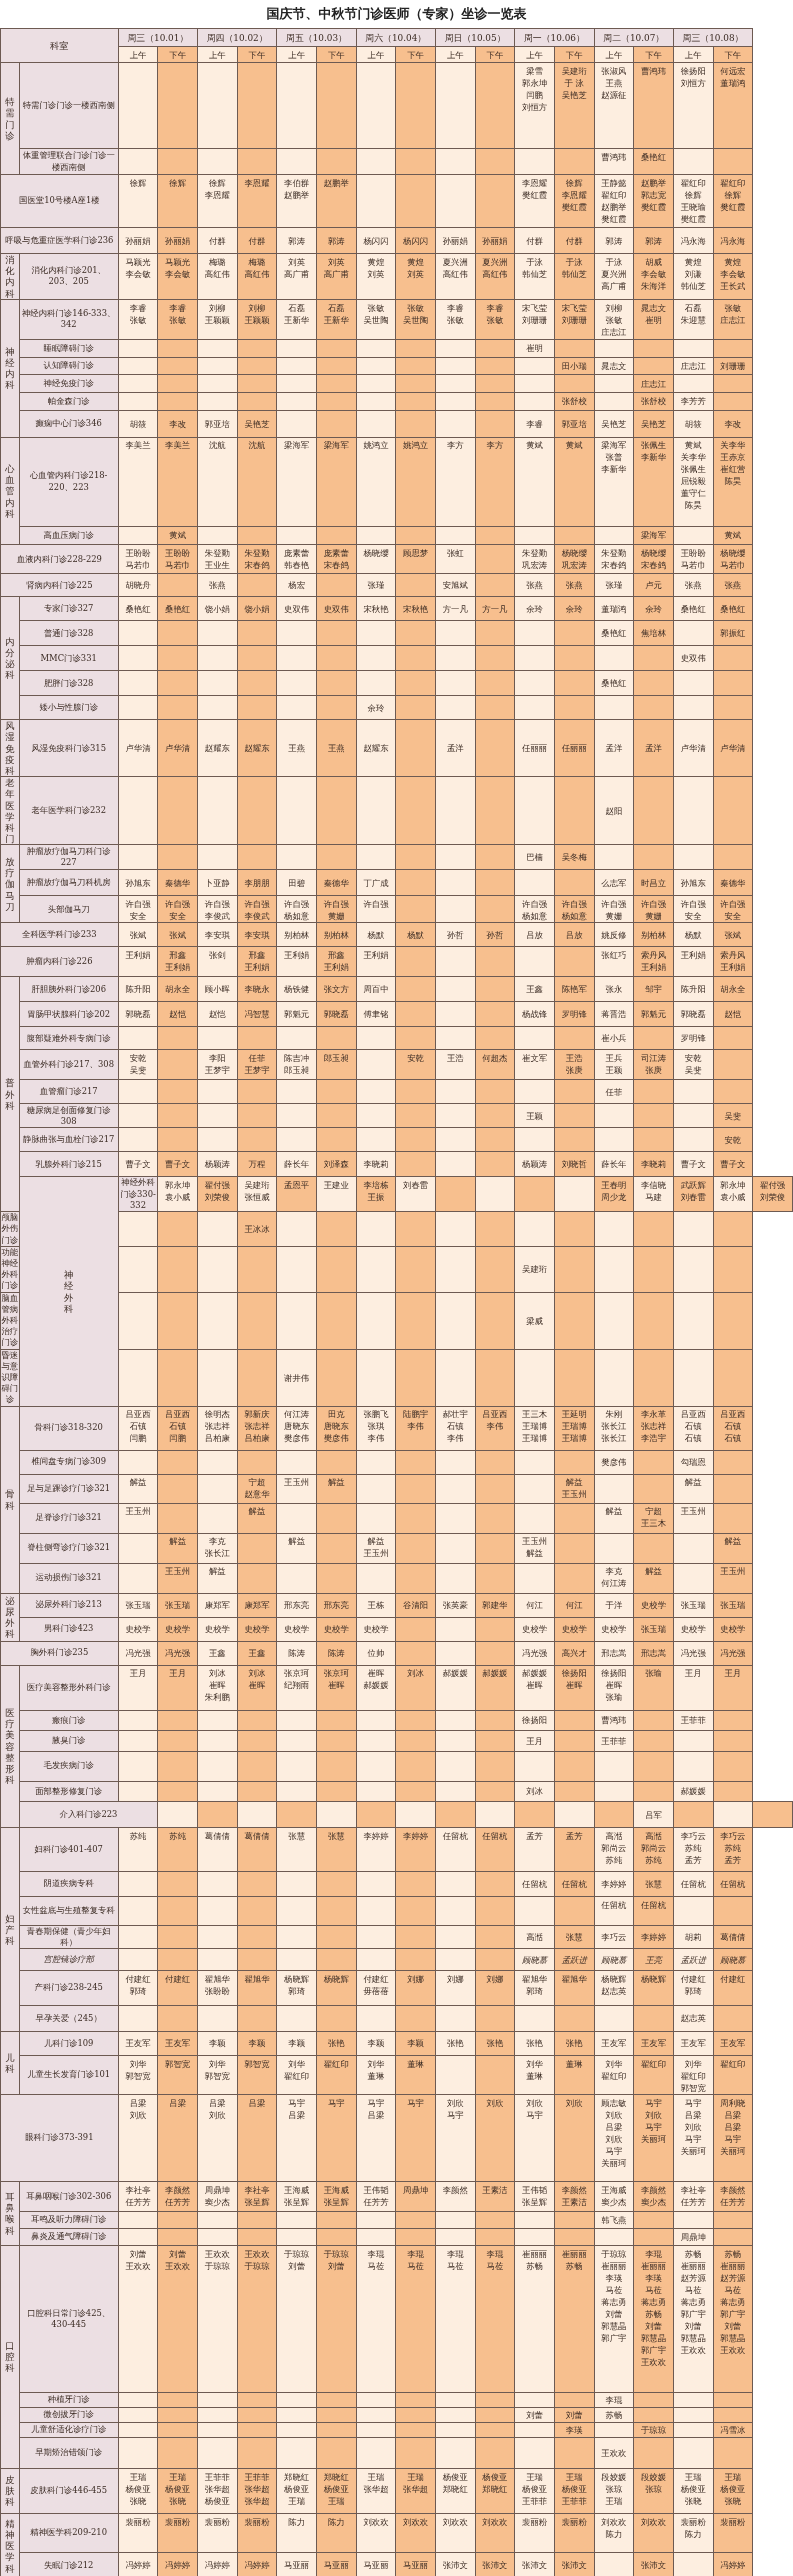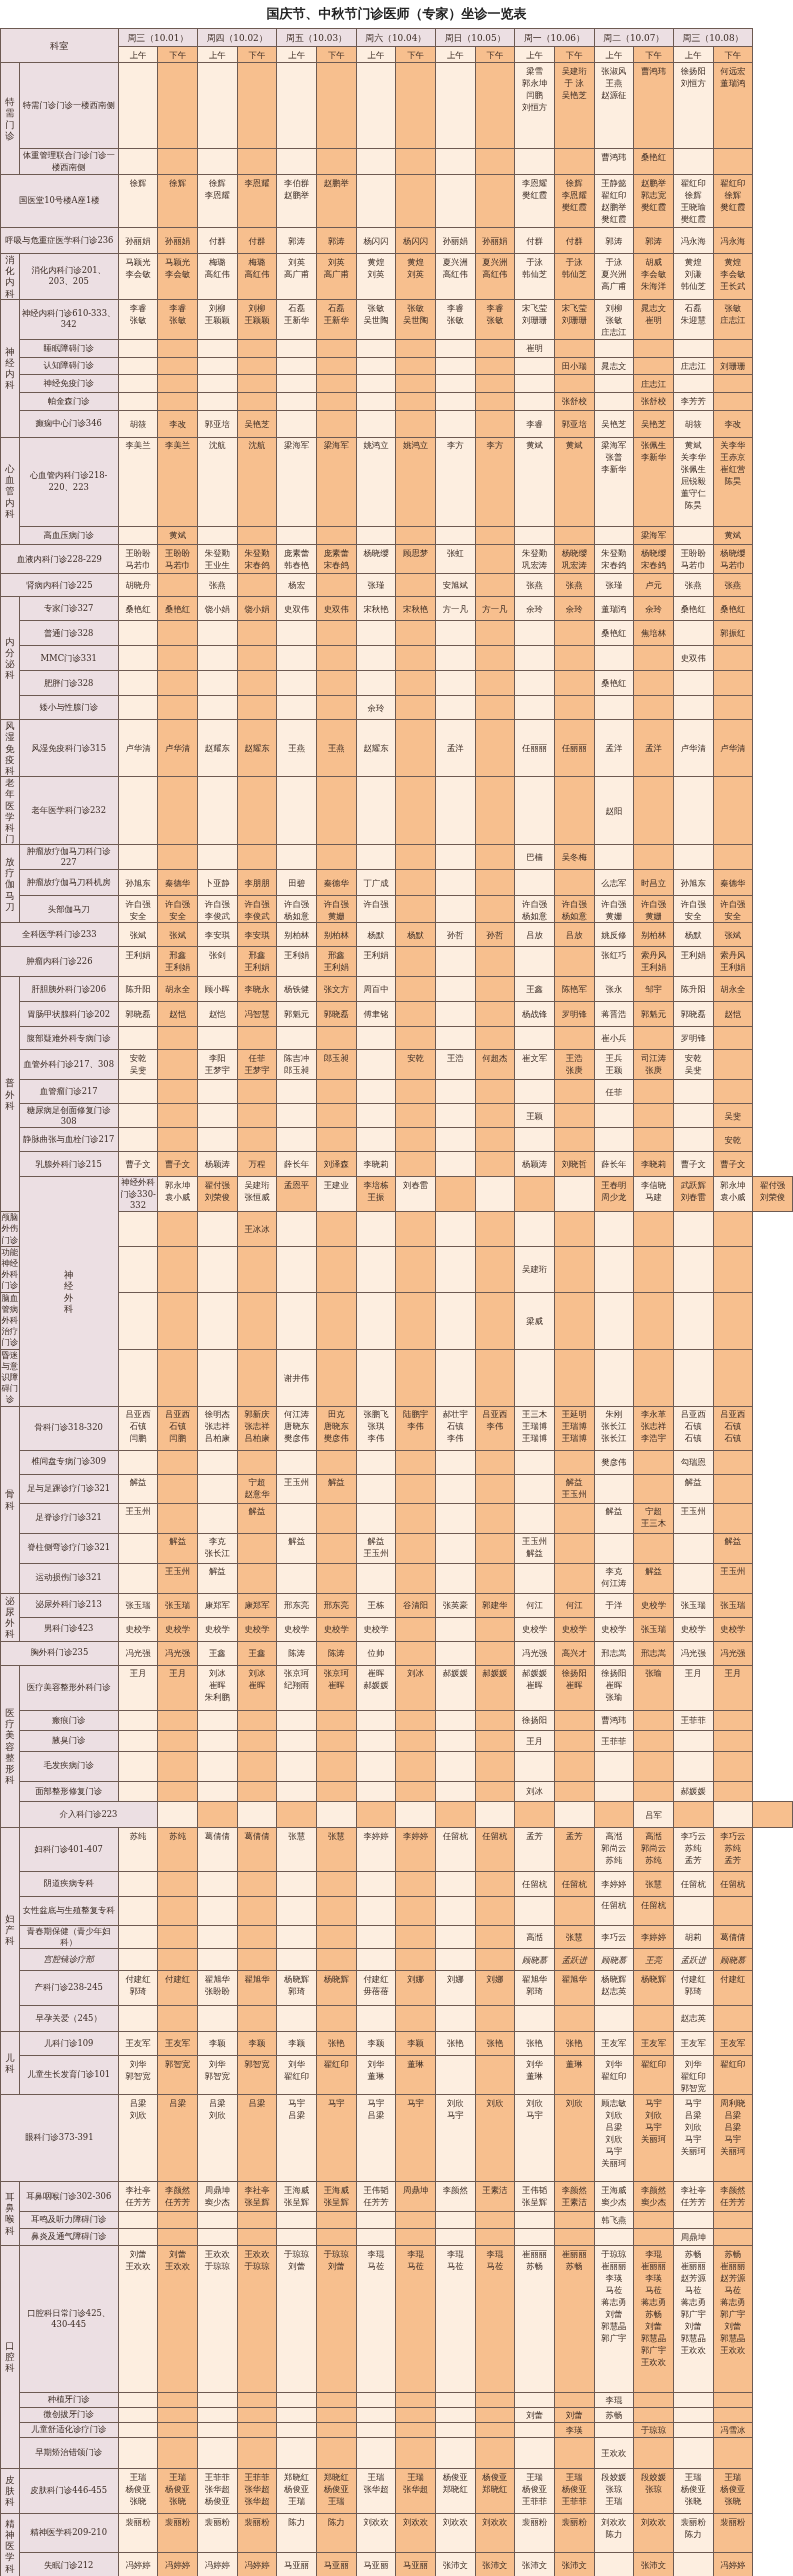--- a/index.html
+++ b/index.html
@@ -331,21 +331,21 @@
           <span>王长武</span>
         </td>
       </tr>
       <tr style="height: 40px;">
         <td class="cat" rowspan="6">
           <span style="display: block;">神</span>
           <span style="display: block;">经</span>
           <span style="display: block;">内</span>
           <span style="display: block;">科</span>
         </td>
-        <td class="dept"><span>神经内科门诊</span><span>610-333、342</span></td>
+        <td class="dept"><span>神经内科门诊</span><span>146-333、342</span></td>
         <td class="cell am">
           <span>李睿</span>
           <span>张敏</span>
         </td>
         <td class="cell pm">
           <span>李睿</span>
           <span>张敏</span>
         </td>
         <td class="cell am">
           <span>刘柳</span>

